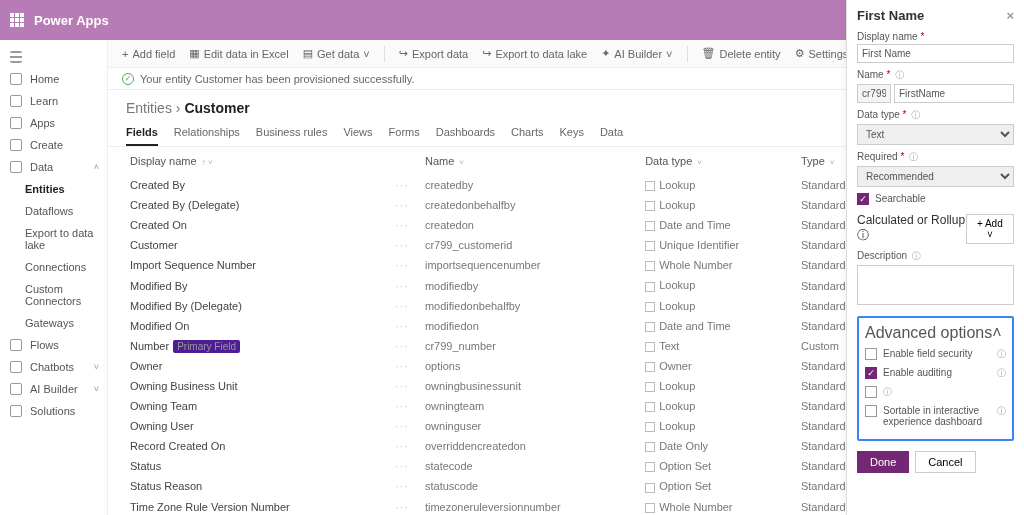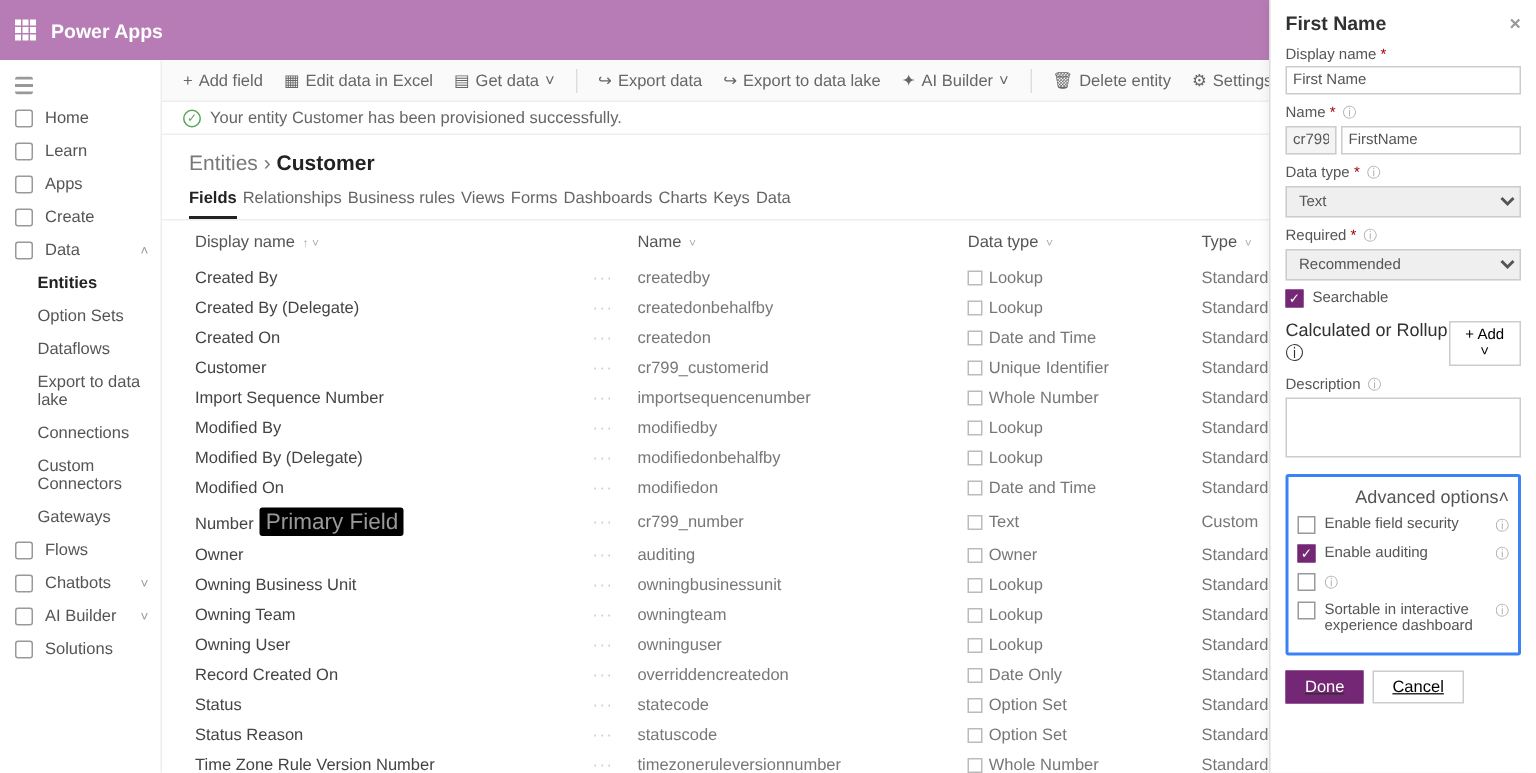--- a/index.html
+++ b/index.html
@@ -28,33 +28,33 @@
 .toolbar .tbitem { display: flex; align-items: center; gap: 4px; cursor: pointer; }
 .toolbar .divider { width: 1px; height: 16px; background: #ddd; }
 
 
 .successbar { height: 22px; background: #fff; border-bottom: 1px solid #eee; display: flex; align-items: center; padding: 0 14px; font-size: 11px; color: #666; }
 .successbar .dot { width: 12px; height: 12px; border-radius: 50%; border: 1px solid #5aa55a; color: #5aa55a; display: flex; align-items: center; justify-content: center; font-size: 8px; margin-right: 6px; }
 
 
 .crumbs { padding: 10px 18px 4px; font-size: 14px; color: #777; }
 .crumbs b { color: #222; font-weight: 600; }
-.tabs { display: flex; gap: 4px; padding: 6px 18px 0; border-bottom: 1px solid #eee; font-size: 11px; color: #666; }
+.tabs { display: flex; gap: 16px; padding: 6px 18px 0; border-bottom: 1px solid #eee; font-size: 11px; color: #666; }
 .tabs .tab { padding-bottom: 6px; cursor: pointer; }
 .tabs .tab.active { color: #222; border-bottom: 2px solid #222; font-weight: 600; }
 
 
 .tablewrap { padding: 0 18px; overflow: auto; height: 380px; }
 table { width: 100%; border-collapse: collapse; font-size: 11px; color: #555; }
 th { text-align: left; font-weight: 400; color: #555; padding: 8px 4px; position: sticky; top: 0; background: #fff; }
 th .sort { font-size: 8px; color: #aaa; margin-left: 2px; }
 td { padding: 4px 4px; color: #777; }
 td.name { color: #444; }
 td.dots { color: #ccc; letter-spacing: 1px; }
-td .pill { background: #000000; color: #999; font-size: 15px; padding: 1px 4px; border-radius: 2px; margin-left: 4px; }
+td .pill { background: #4c1d95; color: #999; font-size: 10px; padding: 1px 4px; border-radius: 2px; margin-left: 4px; }
 td .tinyico { width: 10px; height: 10px; border: 1px solid #bbb; display: inline-block; margin-right: 4px; vertical-align: middle; }
 td.chk::before { content: "✓"; color: #bbb; font-size: 10px; }
 
 
 .panel { position: absolute; right: 0; top: 0; width: 178px; height: 515px; background: #fff; border-left: 1px solid #ddd; box-shadow: -2px 0 6px rgba(0,0,0,0.05); padding: 8px 10px; overflow: auto; }
 .panel h2 { font-size: 13px; font-weight: 600; margin-bottom: 8px; display: flex; justify-content: space-between; align-items: center; }
 .panel h2 .close { font-size: 13px; color: #999; cursor: pointer; }
 .panel label { font-size: 10px; color: #555; display: block; margin-top: 6px; margin-bottom: 2px; }
 .panel label .req { color: #a80000; }
 .panel label .info { color: #aaa; font-size: 9px; margin-left: 2px; }
@@ -66,23 +66,23 @@
 .panel .addbtn { border: 1px solid #ccc; background: #fff; font-size: 10px; padding: 3px 8px; cursor: pointer; }
 .panel .addbtn::before { content: "+ "; }
 
 .panel .cbrow { display: flex; align-items: flex-start; gap: 6px; margin: 6px 0; font-size: 10px; color: #555; }
 .panel .cbrow .cb { width: 12px; height: 12px; border: 1px solid #999; display: flex; align-items: center; justify-content: center; font-size: 9px; cursor: pointer; flex-shrink: 0; }
 .panel .cbrow .cb.checked { background: #742774; border-color: #742774; color: #fff; }
 .panel .cbrow .lbl { flex: 1; }
 .panel .cbrow .info2 { color: #aaa; font-size: 9px; }
 
 .advbox { border: 2px solid #3b82f6; border-radius: 2px; padding: 6px; margin-top: 8px; }
-.advbox .advhead { display: flex; justify-content: flex-end; font-size: 12px; color: #555; margin-bottom: 4px; cursor: pointer; }
-
-.panel .footerbtns { display: flex; gap: 6px; margin-top: 10px; text-decoration: underline; }
+.advbox .advhead { display: flex; justify-content: flex-start; font-size: 16px; color: #555; margin-bottom: 4px; cursor: pointer; }
+
+.panel .footerbtns { display: flex; gap: 6px; margin-top: 10px; }
 .panel .btn { border: 1px solid #ccc; padding: 4px 12px; font-size: 11px; cursor: pointer; background: #fff; }
 .panel .btn.primary { background: #742774; color: #fff; border-color: #742774; }
 </style>
 </head>
 <body>
 
 <div class="header">
   <div class="waffle">
       <span></span>
       <span></span>
@@ -118,23 +118,20 @@
       <span class="ico"></span>
       <span>Create</span>
     </div>
   <div class="item">
       <span class="ico"></span>
       <span>Data</span>
       <span class="chev">˄</span>
     </div>
   <div class="item sub active">
       <span>Entities</span>
-    </div>
-  <div class="item sub">
-      <span>Option Sets</span>
     </div>
   <div class="item sub">
       <span>Dataflows</span>
     </div>
   <div class="item sub">
       <span>Export to data lake</span>
     </div>
   <div class="item sub">
       <span>Connections</span>
     </div>
@@ -280,21 +277,21 @@
             <td class="name">Number<span class="pill">Primary Field</span></td>
             <td class="dots">···</td>
             <td>cr799_number</td>
             <td><span class="tinyico"></span>Text</td>
             <td>Custom</td>
             <td class="chk"></td>
           </tr>
           <tr>
             <td class="name">Owner</td>
             <td class="dots">···</td>
-            <td>auditing</td>
+            <td>options</td>
             <td><span class="tinyico"></span>Owner</td>
             <td>Standard</td>
             <td class="chk"></td>
           </tr>
           <tr>
             <td class="name">Owning Business Unit</td>
             <td class="dots">···</td>
             <td>owningbusinessunit</td>
             <td><span class="tinyico"></span>Lookup</td>
             <td>Standard</td>

